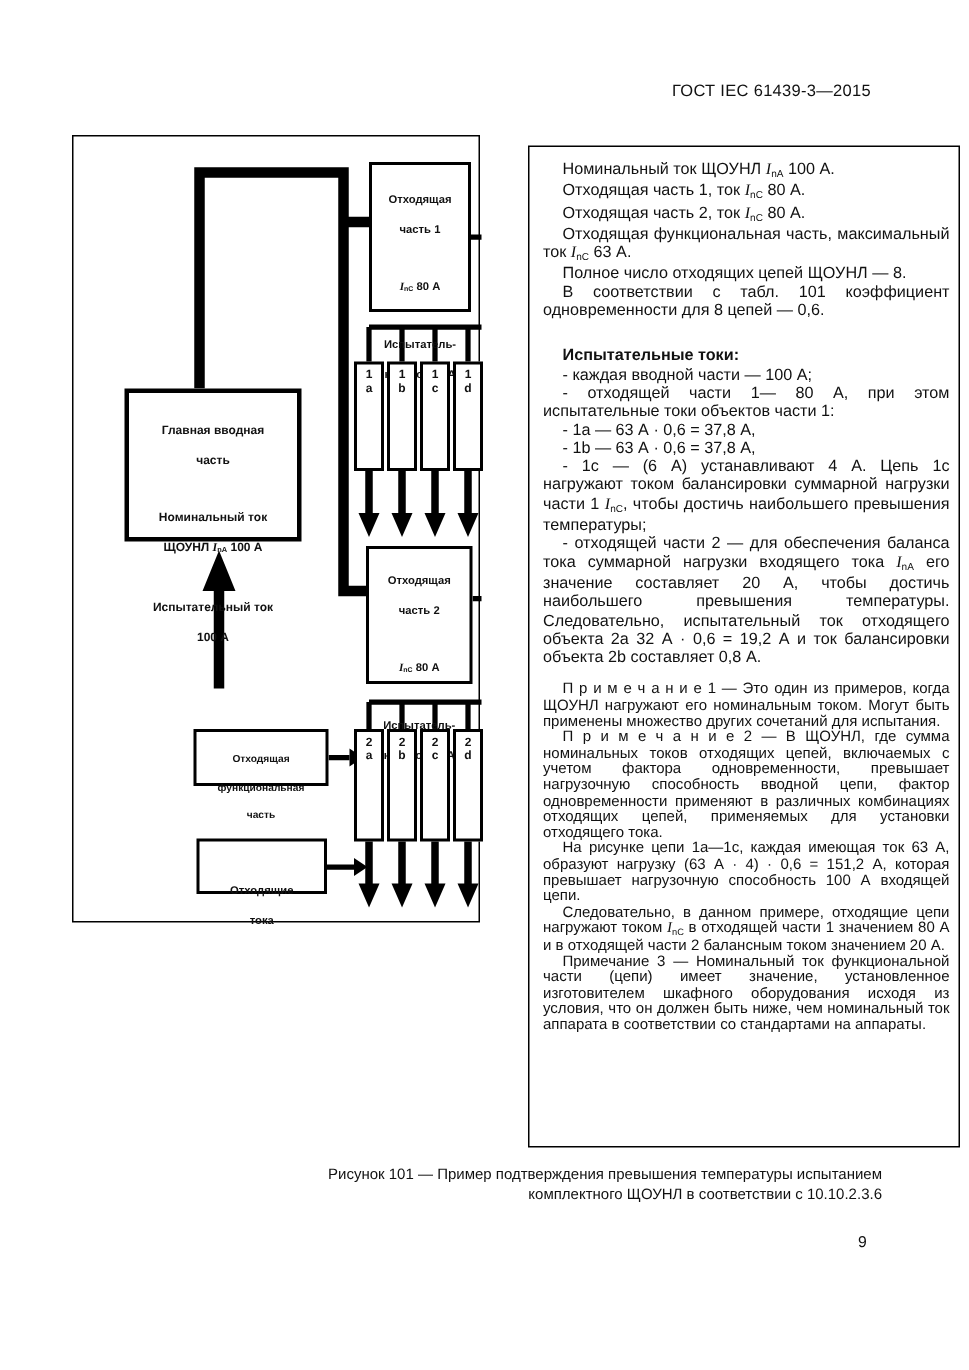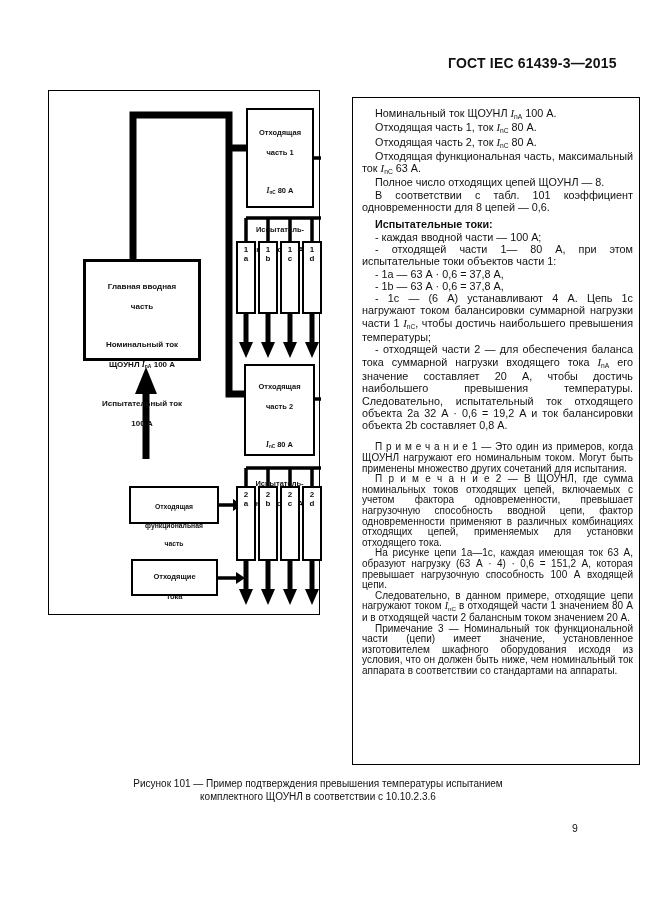--- a/index.html
+++ b/index.html
@@ -1,64 +1,64 @@
 <!DOCTYPE html>
 <html><head>
 <meta charset="utf-8">
 <style>
   html,body{margin:0;padding:0;background:#e9e9e9;}
   .page{position:relative;width:646px;height:913px;background:#ffffff;
         font-family:"Liberation Sans",sans-serif;color:#111;overflow:hidden;}
 
   
   .doc-header{position:absolute;top:55px;left:448px;width:186px;
-              font-size:14px;font-weight:700;letter-spacing:.2px;white-space:nowrap;}
+              font-size:11px;font-weight:400;letter-spacing:.2px;white-space:nowrap;}
   .page-number{position:absolute;top:822px;left:572px;font-size:10.5px;}
 
   
   .frame{position:absolute;left:48px;top:90px;width:272px;height:525px;
          border:1.5px solid #000;box-sizing:border-box;}
   .frame svg{position:absolute;left:0;top:0;}
 
   .dbox{position:absolute;box-sizing:border-box;border:2.5px solid #000;background:#fff;
         text-align:center;font-weight:700;font-size:7.5px;}
   .dbox div{line-height:10px;white-space:nowrap;margin-top:10px;}
   .dbox .sp{height:8px;}
   .box-main{left:34px;top:168px;width:118px;height:102px;border-width:3px;padding-top:10px;font-size:8px;}
   .box-out1{left:197px;top:17px;width:68px;height:100px;padding-top:8px;}
   .box-out2{left:195px;top:273px;width:71px;height:92px;padding-top:6px;}
   .box-func{left:80px;top:395px;width:90px;height:38px;border-width:2px;
             font-size:6.8px;padding-top:5px;}
   .box-func div{line-height:8.6px;}
   .box-circ{left:82px;top:468px;width:87px;height:37px;border-width:2px;
-            font-size:7.5px;padding-top:1px;}
+            font-size:7.5px;padding-top:18px;}
   .ivar{font-style:italic;font-family:"Liberation Serif",serif;}
   sub{font-size:0.62em;vertical-align:baseline;position:relative;top:0.3em;}
 
   .colrow{position:absolute;left:187px;display:flex;gap:2px;}
   .colrow.r1{top:150px;}
   .colrow.r2{top:395px;}
   .col{width:20px;box-sizing:border-box;border:2px solid #000;background:#fff;
        text-align:center;font-weight:700;font-size:8px;padding-top:2px;}
   .colrow.r1 .col{height:73px;}
   .colrow.r2 .col{height:75px;}
   .col div{line-height:9px;}
 
   
   .panel{position:absolute;left:352px;top:97px;width:288px;height:668px;
          border:1.5px solid #000;box-sizing:border-box;}
   .panel-inner{position:absolute;left:9px;right:6px;top:9px;
                font-size:10.8px;line-height:12.3px;text-align:justify;}
   .para{margin:0;text-indent:13px;}
-  .para.heading{font-weight:700;margin-top:5px;}
+  .para.heading{font-weight:700;margin-top:18px;}
   .para.small{font-size:10px;line-height:10.6px;}
   .para.gap{margin-top:11px;}
 
   
-  .caption{position:absolute;left:48px;top:777px;width:540px;text-align:center;
+  .caption{position:absolute;left:48px;top:777px;width:540px;text-align:right;
            font-size:10px;line-height:13px;}
 </style>
 </head>
 <body>
 
 <div class="page">
 
   <div class="doc-header">ГОСТ IEC 61439-3—2015</div>
 
   <div class="frame">

